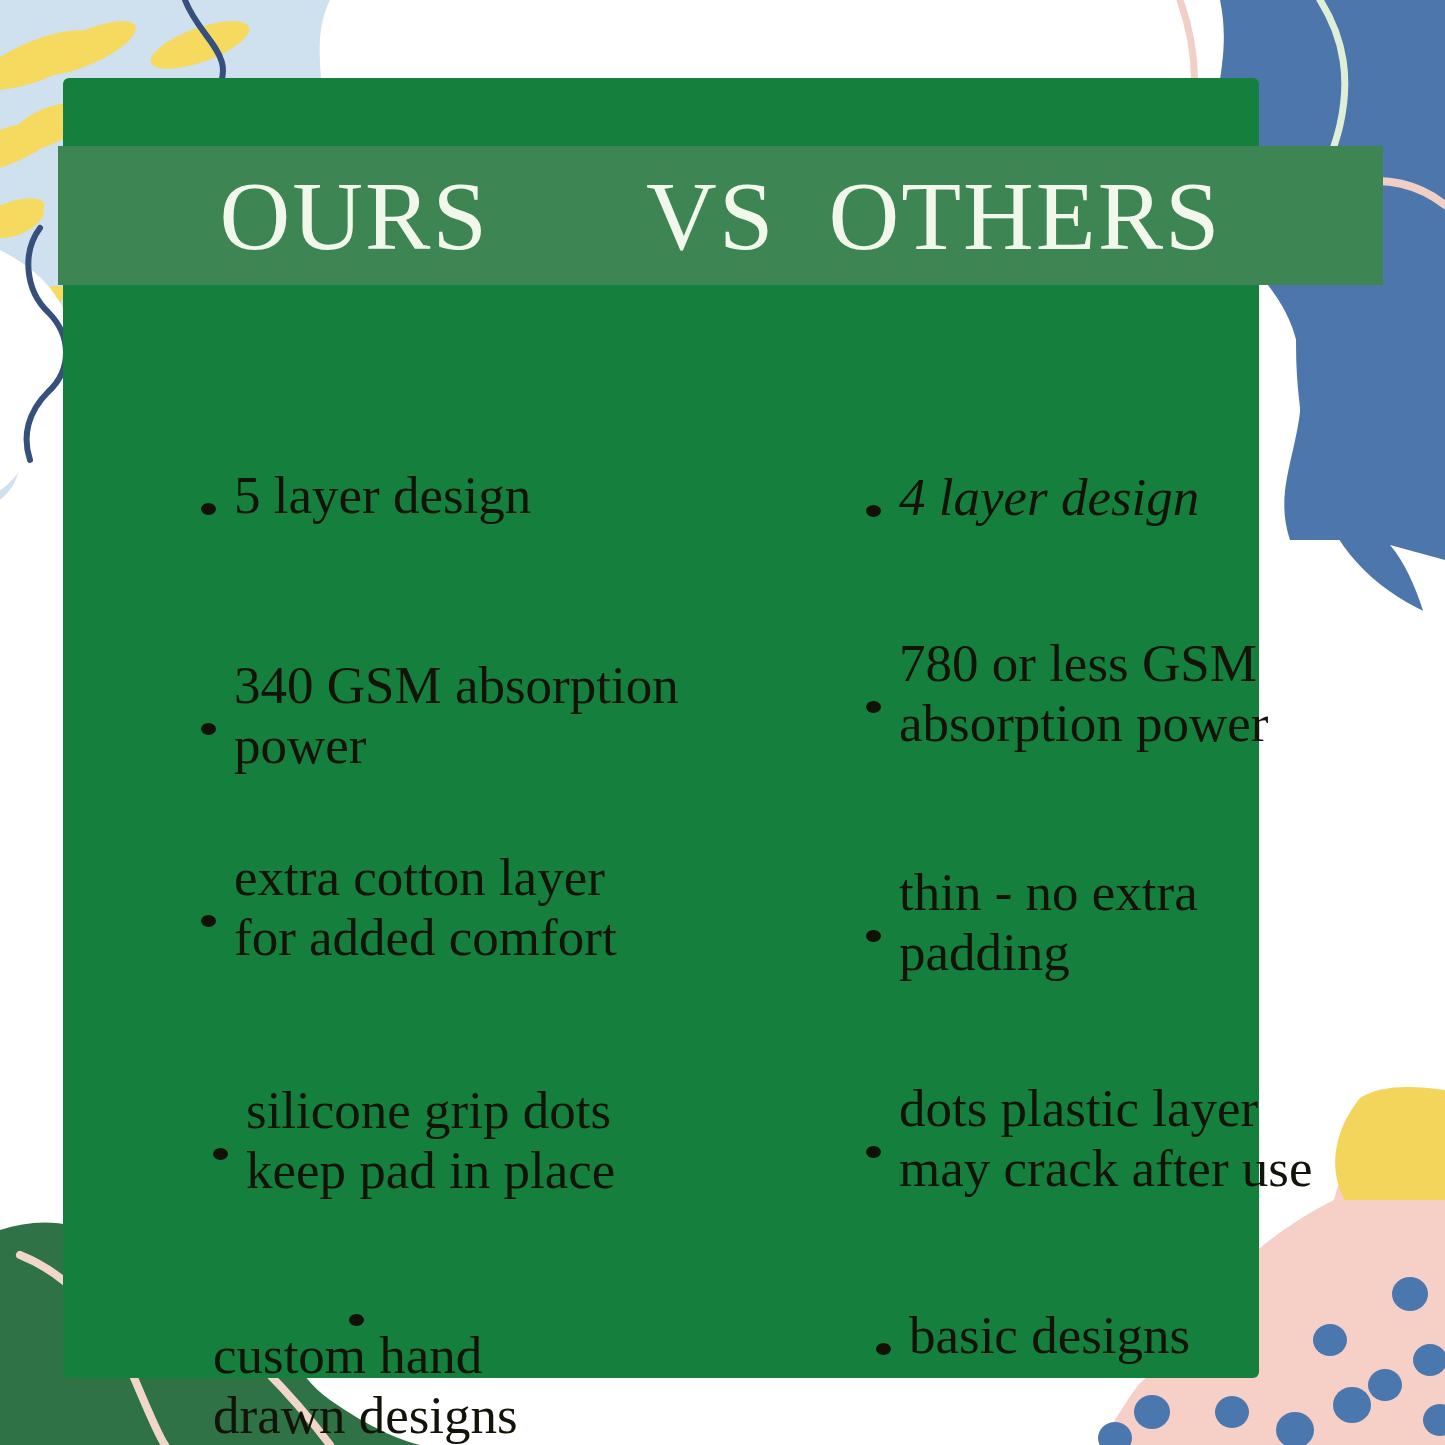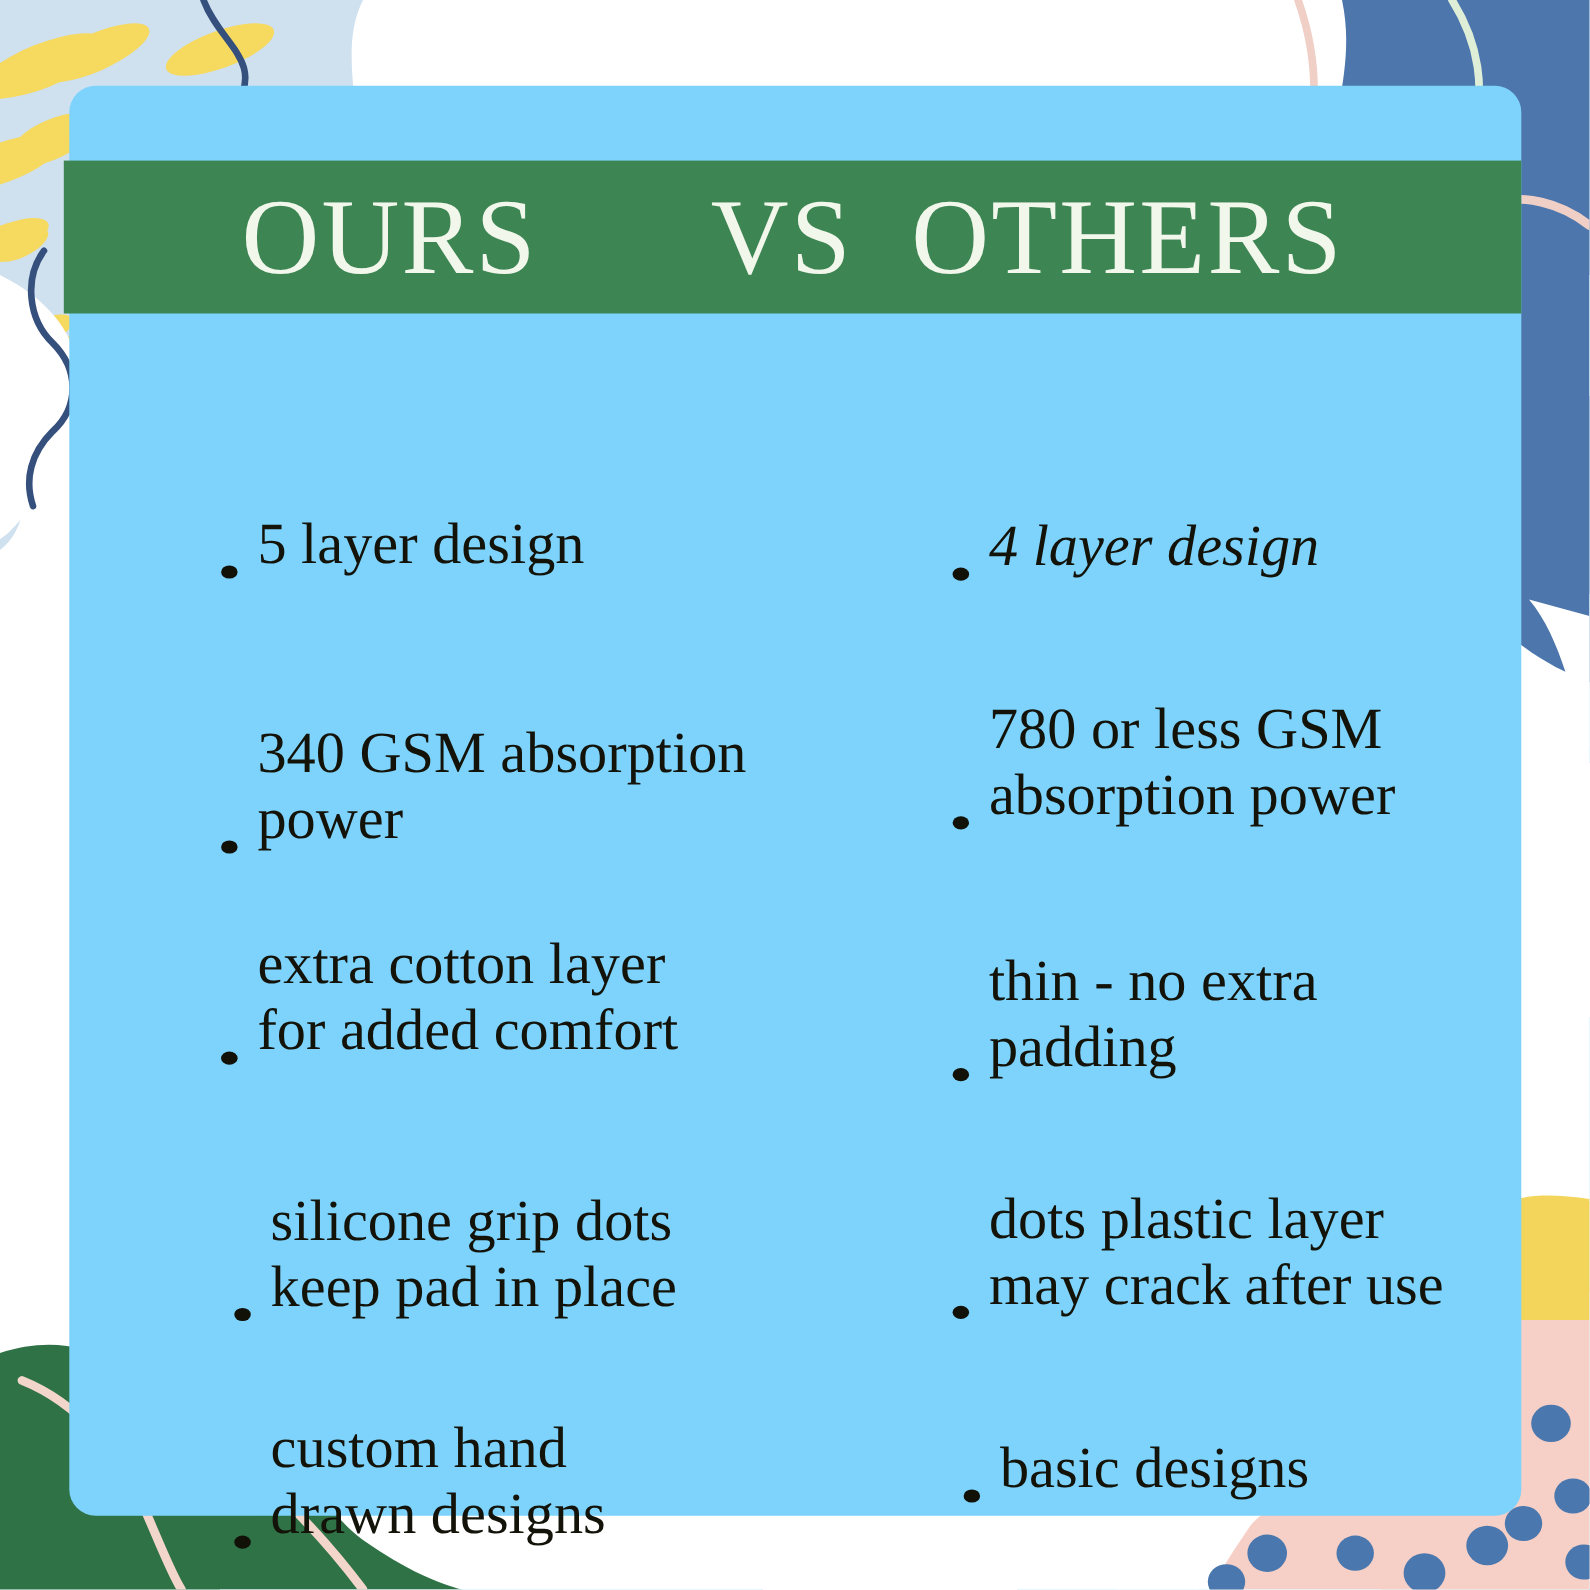--- a/index.html
+++ b/index.html
@@ -21,24 +21,24 @@
     left: 0; top: 0;
     width: 1445px; height: 1445px;
     z-index: 0;
   }
 
   
   #comparison-card {
     position: absolute;
     left: 63px;
     top: 78px;
-    width: 1320px;
+    width: 1196px;
     height: 1300px;
-    background: #7dd3fc;
-    border-radius: 24px;
+    background: #15803d;
+    border-radius: 6px;
     z-index: 5;
   }
 
   #header-band {
     position: absolute;
     left: -5px;
     top: 68px;
     width: 1325px;
     height: 139px;
     background: #3d8552;
@@ -71,21 +71,21 @@
   }
   #column-others {
     left: 735px;
     top: 280px;
     width: 600px;
   }
 
   .bullet-row {
     position: absolute;
     display: flex;
-    align-items: flex-end;
+    align-items: center;
   }
   .bullet-dot {
     width: 15px;
     height: 12px;
     border-radius: 50%;
     background: #111108;
     flex: 0 0 auto;
     margin-top: 26px;
     margin-right: 18px;
   }
@@ -199,21 +199,21 @@
       <div class="bullet-row" style="top: 490px; left: 78px;">
         <span class="bullet-dot"></span>
         <span class="bullet-text">extra cotton layer
 for added comfort</span>
       </div>
       <div class="bullet-row" style="top: 723px; left: 90px;">
         <span class="bullet-dot"></span>
         <span class="bullet-text">silicone grip dots
 keep pad in place</span>
       </div>
-      <div class="bullet-row" style="top: 930px; left: 90px;">
+      <div class="bullet-row" style="top: 930px; left: 90px; flex-direction: column;">
         <span class="bullet-dot"></span>
         <span class="bullet-text">custom hand
 drawn designs</span>
       </div>
     </div>
 
   <div class="column" id="column-others">
 
   <div class="bullet-row" style="top: 110px; left: 68px; font-style: italic;">
         <span class="bullet-dot"></span>

